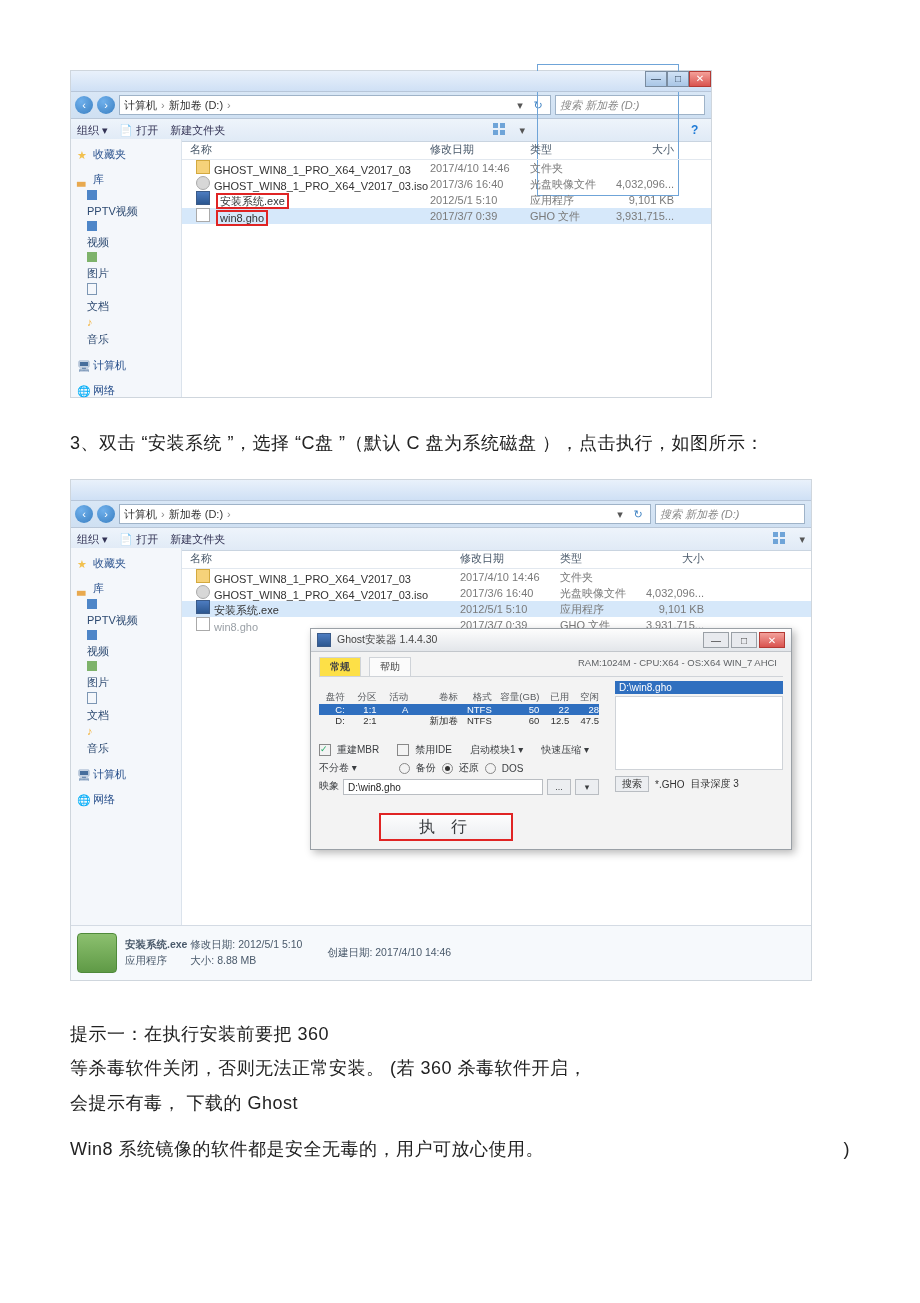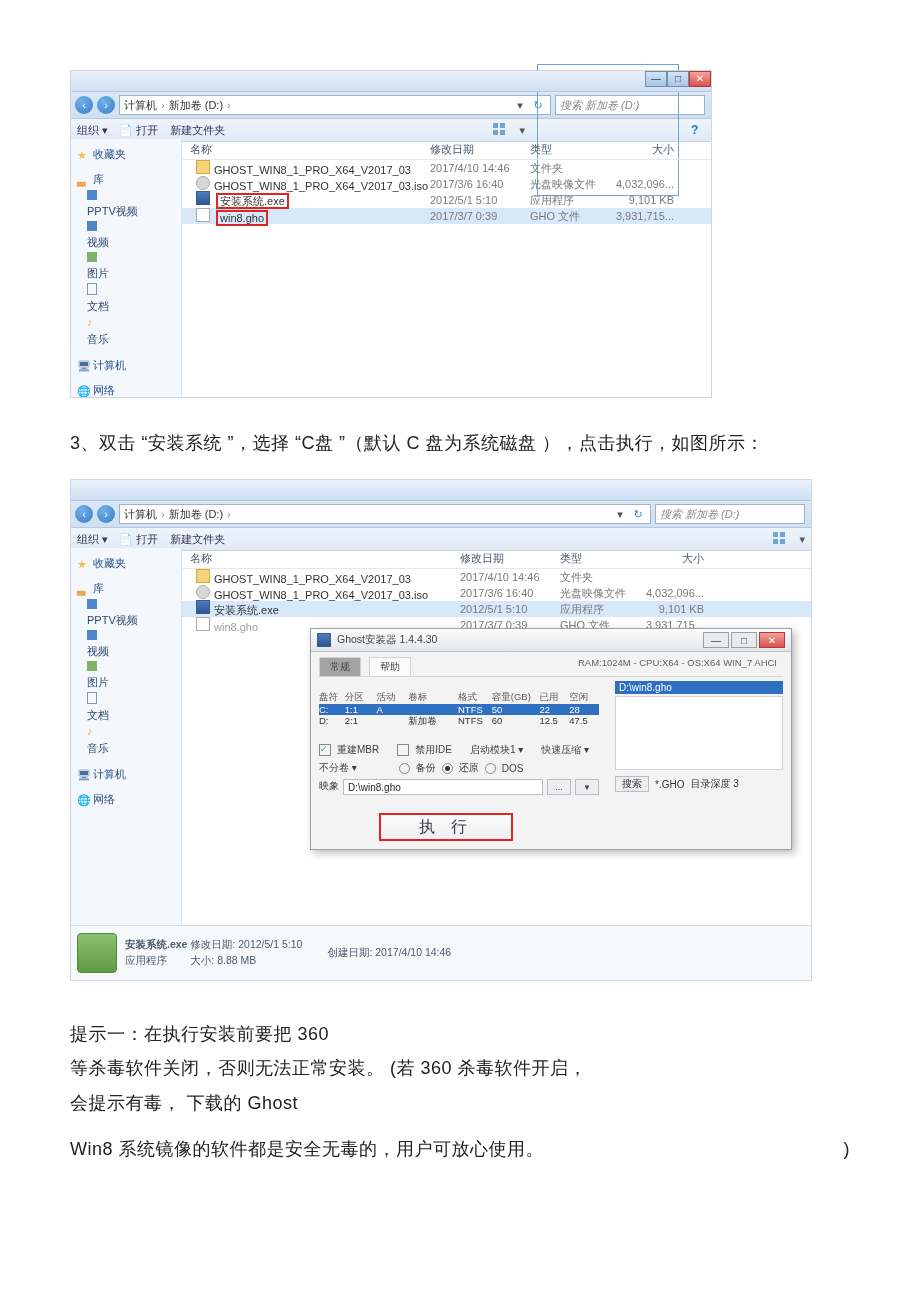--- a/index.html
+++ b/index.html
@@ -138,25 +138,25 @@
   .ghost .gtitle{
     height:22px; background:linear-gradient(#fdfdfd,#e3e6ea);
     display:flex; align-items:center; padding:0 6px; gap:6px; border-bottom:1px solid #c2c6cb;
   }
   .ghost .gtitle .ctrls{margin-left:auto;display:flex;gap:2px;}
   .ghost .gtitle .gb{width:24px;height:14px;border:1px solid #9aa0a6;background:#e8eaee;font-size:10px;display:flex;align-items:center;justify-content:center;}
   .ghost .gtitle .gb.close{background:linear-gradient(#f3a19b,#d9534f);color:#fff;border-color:#b33a34;}
   .ghost .gbody{position:absolute; left:0; right:0; top:22px; bottom:0; padding:6px 8px 8px;}
   .tabs{display:flex;gap:8px;align-items:flex-end; font-size:10px; border-bottom:1px solid #cfd3d8;}
   .tab{border:1px solid #cfd3d8;border-bottom:none;background:#fbfbfb;padding:2px 10px;}
-  .tab.active{background:#a3a3a3;}
+  .tab.active{background:#fde047;font-weight:bold;}
   .raminfo{position:absolute;right:14px;top:6px;color:#5f6265;font-size:9.5px;padding-left:32px;}
   .leftpane{position:absolute;left:8px;top:40px;width:280px;}
   .thead{display:flex;font-size:9.5px;color:#575a5e;}
-  .thead span,.trow span{display:inline-block;text-align:left;}
+  .thead span,.trow span{display:inline-block;text-align:right;}
   .c1{width:26px;} .c2{width:32px;} .c3{width:32px;} .c4{width:50px;} .c5{width:34px;} .c6{width:48px;} .c7{width:30px;} .c8{width:30px;}
   .trow{display:flex;font-size:9.5px;color:#333;}
   .trow.sel{background:#2f6fbf;color:#fff;}
   .opts{position:absolute;left:8px;top:92px;width:280px;font-size:10px;color:#3a3d40;}
   .opts .row{display:flex;align-items:center;gap:6px;margin-bottom:4px;}
   .fakecb{width:10px;height:10px;border:1px solid #888;display:inline-block;}
   .fakecb.chk::after{content:"✓";font-size:9px;position:relative;top:-2px;left:0;color:#2a6;}
   .faker{width:9px;height:9px;border:1px solid #888;border-radius:50%;display:inline-block;}
   .faker.chk::after{content:"";display:block;width:5px;height:5px;background:#333;border-radius:50%;margin:2px;}
   .imgrow{display:flex;gap:4px;margin-top:4px;}

